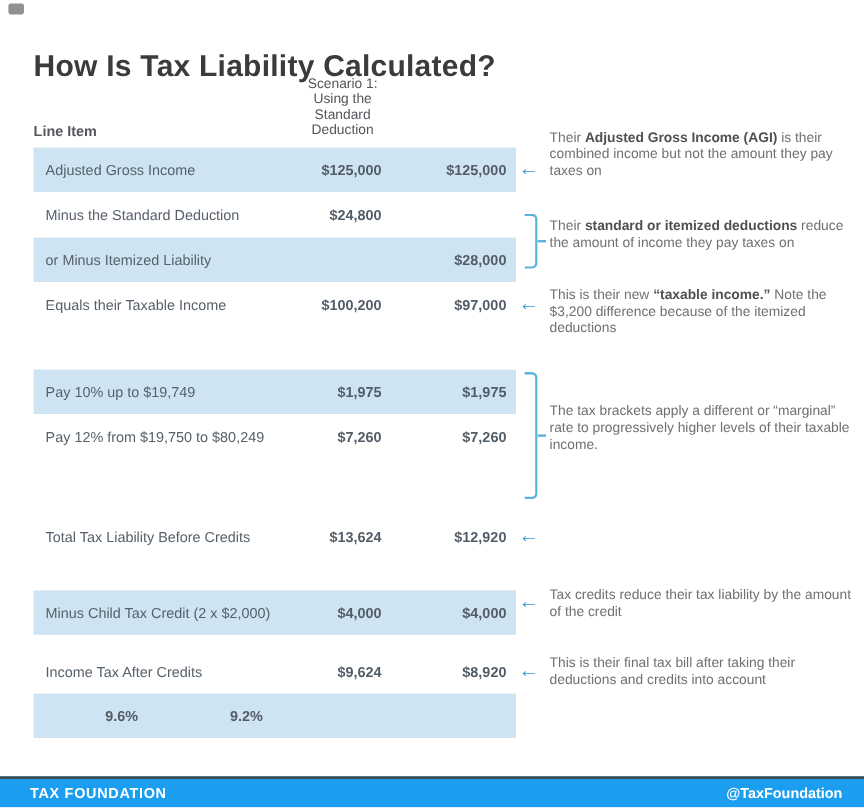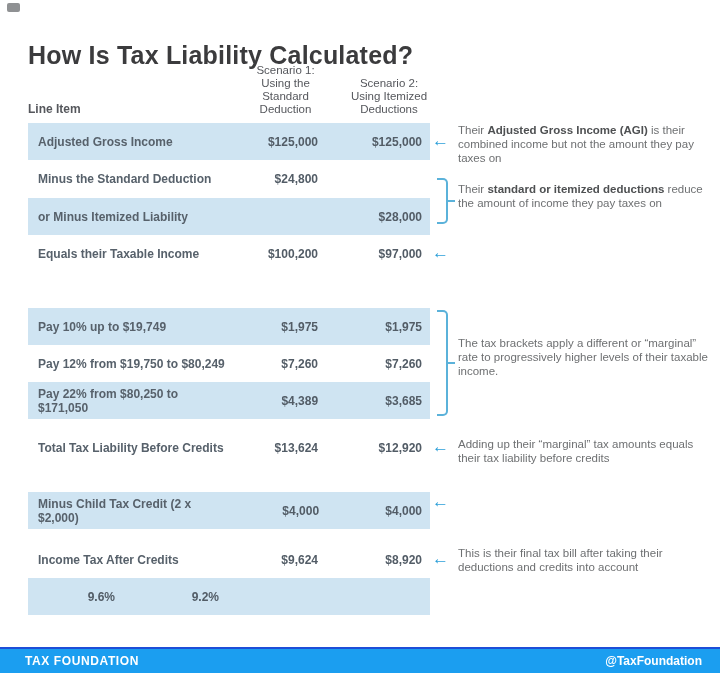--- a/index.html
+++ b/index.html
@@ -21,67 +21,64 @@
     text-align:center;white-space:pre-line;
   }
   .scen1-h{left:210px;width:95px;}
   .scen2-h{left:305px;width:112px;}
   
   .row{
     position:absolute;left:28px;width:402px;height:37px;display:flex;align-items:center;
     font-size:12px;color:#57616b;
   }
   .row.blue{background:#cfe4f2;}
-  .row .lbl{flex:1 1 auto;padding-left:10px;font-weight:700;}
+  .row .lbl{flex:1 1 auto;padding-left:10px;font-weight:400;}
   .row .v1{width:95px;text-align:right;padding-right:8px;box-sizing:border-box;font-weight:700;color:#525c66;}
   .row .v2{width:104px;text-align:right;padding-right:8px;box-sizing:border-box;font-weight:700;color:#525c66;}
   .r1{top:123px}.r2{top:160px}.r3{top:198px}.r4{top:235px}
   .r5{top:308px}.r6{top:345px}.r7{top:382px}
   .r8{top:429px}
   .r9{top:492px}
   .r10{top:541px}.r11{top:578px}
   
   .arrow{
     position:absolute;left:432px;width:20px;text-align:left;font-size:17px;font-weight:700;color:#2a9ed8;line-height:16px;
   }
   .a1{top:133px}.a2{top:245px}.a3{top:439px}.a4{top:494px}.a5{top:551px}
   .bracket{position:absolute;left:437px;width:9px;border:2px solid #5bb2da;border-left:none;border-radius:0 5px 5px 0;}
   .bracket::after{content:"";position:absolute;right:-9px;top:50%;margin-top:-1px;width:7px;height:2px;background:#5bb2da;}
   .b1{top:178px;height:42px;}
   .b2{top:310px;height:102px;}
   
   .ann{position:absolute;left:458px;width:252px;font-size:11.5px;line-height:14px;color:#6e7072;}
   .ann b{font-weight:700;color:#4e5052;}
-  .n1{top:123px}.n2{top:182px}.n3{top:239px}.n4{top:336px}.n5{top:437px}.n6{top:489px}.n7{top:546px}
+  .n1{top:108px}.n2{top:182px}.n3{top:239px}.n4{top:336px}.n5{top:437px}.n6{top:489px}.n7{top:546px}
   
   .footer{
-    position:absolute;left:0;bottom:0;width:100%;height:24px;background:#1b9ef0;border-top:2px solid #1d4ed8;
+    position:absolute;left:0;bottom:0;width:100%;height:24px;background:#1b9ef0;border-top:2px solid #404040;
     display:flex;align-items:center;justify-content:space-between;box-sizing:content-box;
   }
   .footer .brand{margin-left:25px;font-size:12px;font-weight:700;color:#ffffff;letter-spacing:.6px;}
   .footer .handle{margin-right:18px;font-size:12px;font-weight:700;color:#ffffff;margin-left:41px;}
 </style>
 </head>
 <body>
 
 <div class="canvas">
 
   <div class="corner-mark"></div>
 
   <h1 class="title">How Is Tax Liability Calculated?</h1>
 
   <div class="col-headers">
     <div class="line-item-h">Line Item</div>
     <div class="scen-h scen1-h">Scenario 1:
 Using the
 Standard
 Deduction</div>
-    <div class="scen-h scen2-h">Scenario 2:
-Using Itemized
-Deductions</div>
   </div>
 
   <div class="row blue r1">
     <span class="lbl">Adjusted Gross Income</span>
     <span class="v1">$125,000</span>
     <span class="v2">$125,000</span>
   </div>
   <div class="row r2">
     <span class="lbl">Minus the Standard Deduction</span>
     <span class="v1">$24,800</span>
@@ -100,25 +97,20 @@
   <div class="row blue r5">
     <span class="lbl">Pay 10% up to $19,749</span>
     <span class="v1">$1,975</span>
     <span class="v2">$1,975</span>
   </div>
   <div class="row r6">
     <span class="lbl">Pay 12% from $19,750 to $80,249</span>
     <span class="v1">$7,260</span>
     <span class="v2">$7,260</span>
   </div>
-  <div class="row blue r7">
-    <span class="lbl">Pay 22% from $80,250 to $171,050</span>
-    <span class="v1">$4,389</span>
-    <span class="v2">$3,685</span>
-  </div>
   <div class="row r8">
     <span class="lbl">Total Tax Liability Before Credits</span>
     <span class="v1">$13,624</span>
     <span class="v2">$12,920</span>
   </div>
   <div class="row blue r9">
     <span class="lbl">Minus Child Tax Credit (2 x $2,000)</span>
     <span class="v1">$4,000</span>
     <span class="v2">$4,000</span>
   </div>
@@ -136,22 +128,23 @@
   <div class="arrow a2">←</div>
   <div class="arrow a3">←</div>
   <div class="arrow a4">←</div>
   <div class="arrow a5">←</div>
 
   <div class="bracket b1"></div>
   <div class="bracket b2"></div>
 
   <div class="ann n1"><span>Their </span><b>Adjusted Gross Income (AGI)</b><span> is their combined income but not the amount they pay taxes on</span></div>
   <div class="ann n2"><span>Their </span><b>standard or itemized deductions</b><span> reduce the amount of income they pay taxes on</span></div>
+  <div class="ann n3"><span>This is their new </span><b>“taxable income.”</b><span> Note the $3,200 difference because of the itemized deductions</span></div>
   <div class="ann n4"><span>The tax brackets apply a different or “marginal” rate to progressively higher levels of their taxable income.</span><b></b><span></span></div>
-  <div class="ann n5"><span>Adding up their “marginal” tax amounts equals their tax liability before credits</span><b></b><span></span></div>
+  <div class="ann n6"><span>Tax credits reduce their tax liability by the amount of the credit</span><b></b><span></span></div>
   <div class="ann n7"><span>This is their final tax bill after taking their deductions and credits into account</span><b></b><span></span></div>
 
   <div class="footer">
     <span class="brand">TAX FOUNDATION</span>
     <span class="handle">@TaxFoundation</span>
   </div>
 
 </div>
 
 </body></html>

